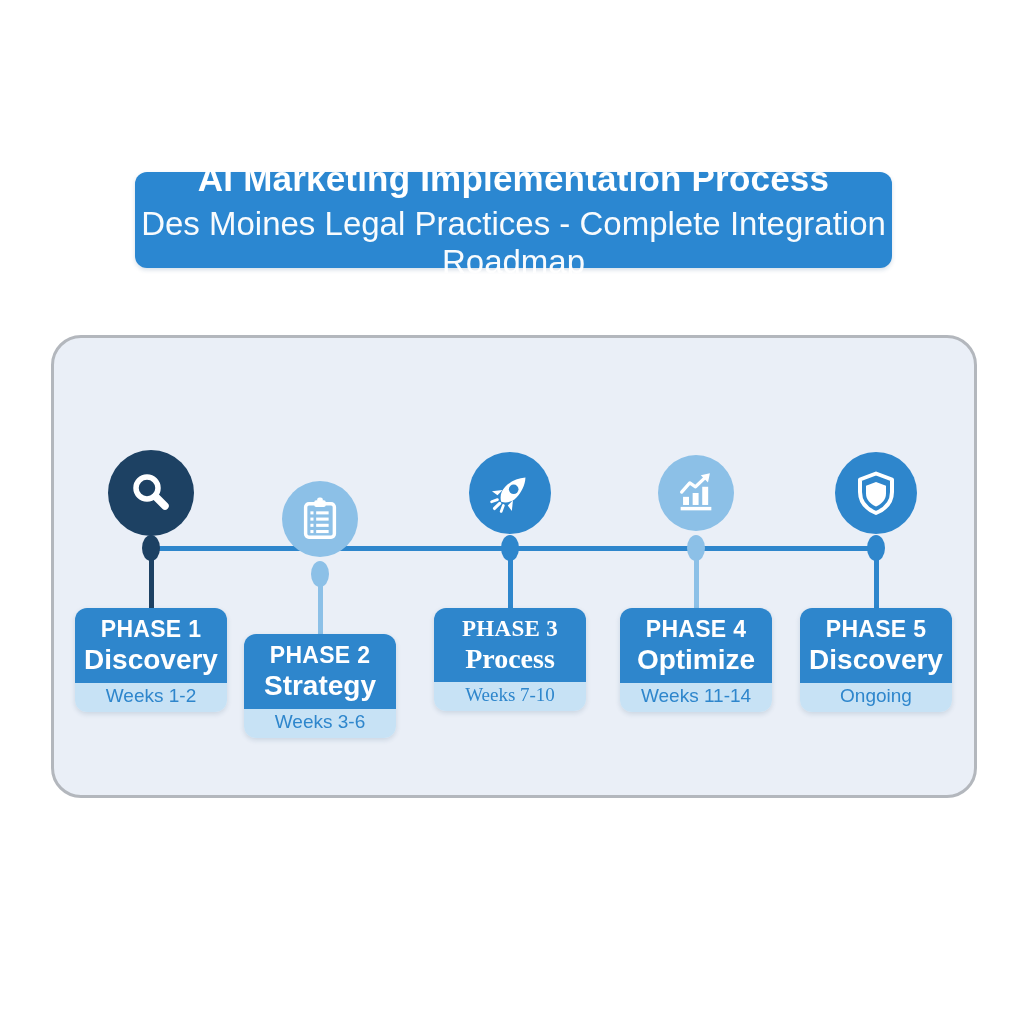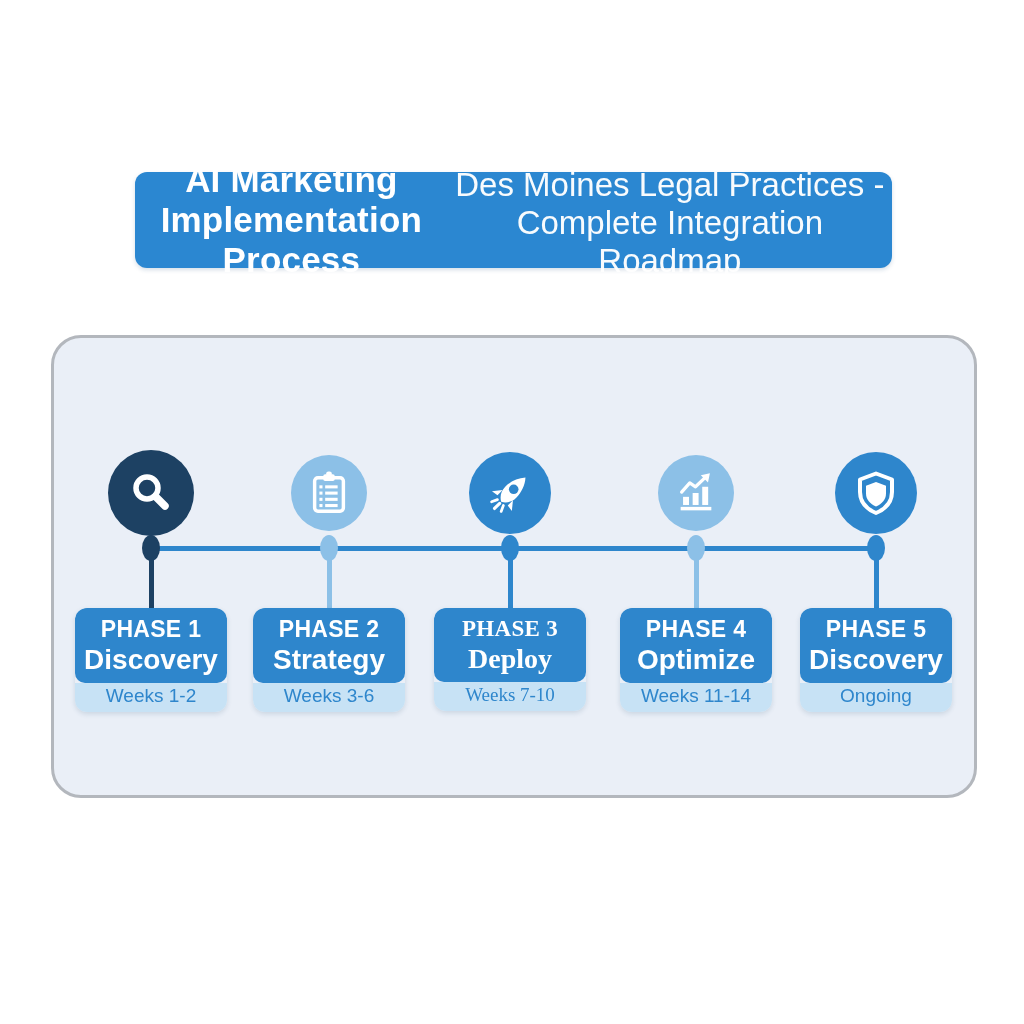--- a/index.html
+++ b/index.html
@@ -9,21 +9,21 @@
     background:#ffffff;
     position:relative;
     overflow:hidden;
   }
   .page { position:absolute; inset:0; }
 
   
   .banner {
     position:absolute; left:135px; top:172px; width:757px; height:96px;
     background:#2b87d1; border-radius:12px;
-    display:flex; align-items:center; justify-content:center;
+    display:flex; flex-direction:column; align-items:center; justify-content:center;
     color:#ffffff; text-align:center;
     box-shadow:0 2px 4px rgba(30,80,130,.18);
   }
   .banner h1 { font-size:35px; font-weight:700; letter-spacing:.2px; line-height:1.15; }
   .banner p  { font-size:33px; font-weight:400; margin-top:5px; opacity:.97; }
 
   
   .panel {
     position:absolute; left:51px; top:335px; width:926px; height:463px;
     background:#eaeff7; border:3px solid #b3b7bd; border-radius:30px;
@@ -31,21 +31,21 @@
 
   
   .hline {
     position:absolute; left:97px; top:208px; width:725px; height:5px;
     background:#2e86cc; border-radius:3px; z-index:1;
   }
 
   
   .col { position:absolute; top:0; width:182px; height:100%; }
   .col-1 { left:6px;   }
-  .col-2 { left:184px; }
+  .col-2 { left:175px;margin-top:26px; }
   .col-3 { left:365px;font-family:Liberation Serif, serif; }
   .col-4 { left:551px; }
   .col-5 { left:731px; }
 
   .circle {
     position:absolute; left:50%; transform:translateX(-50%);
     border-radius:50%; display:flex; align-items:center; justify-content:center;
     z-index:2;
   }
   .circle.d86 { width:86px; height:86px; top:112px; }
@@ -66,21 +66,21 @@
   .fill-dark   { background:#1d4163; }
   .fill-medium { background:#2e86cc; }
   .fill-light  { background:#8cc0e7; }
 
   .phase-box {
     position:absolute; top:270px; left:50%; transform:translateX(-50%);
     width:152px; border-radius:12px; overflow:hidden; text-align:center;
     box-shadow:0 2px 5px rgba(40,80,120,.16); z-index:2;
   }
   .phase-top {
-    background:#2e86cc; color:#ffffff; padding:8px 2px 7px;border-radius:10px;
+    background:#2e86cc; color:#ffffff; padding:8px 2px 7px;
   }
   .phase-top .phase-label { font-size:23px; font-weight:700; letter-spacing:.3px; }
   .phase-top .phase-name  { font-size:28px; font-weight:700; margin-top:1px; }
   .phase-band {
     background:#c7e2f5; color:#2e86cc; font-size:19px; font-weight:500;
     padding:2px 2px 5px;
   }
 
   svg { display:block; }
 </style>
@@ -161,21 +161,21 @@
               <line x1="28" y1="37" x2="30.5" y2="42.5" stroke="#ffffff" stroke-width="2.6" stroke-linecap="round"></line>
             </g>
           </svg>
         </span>
       </div>
       <div class="node fill-medium"></div>
       <div class="connector fill-medium"></div>
       <div class="phase-box">
         <div class="phase-top">
           <div class="phase-label">PHASE 3</div>
-          <div class="phase-name">Deploy</div>
+          <div class="phase-name">Process</div>
         </div>
         <div class="phase-band">Weeks 7-10</div>
       </div>
     </div>
 
     <div class="col col-4">
       <div class="circle d76 bg-light">
         <span>
           <svg width="46" height="46" viewBox="0 0 48 48">
             <rect x="8" y="38.5" width="32" height="3.6" fill="#ffffff"></rect>

